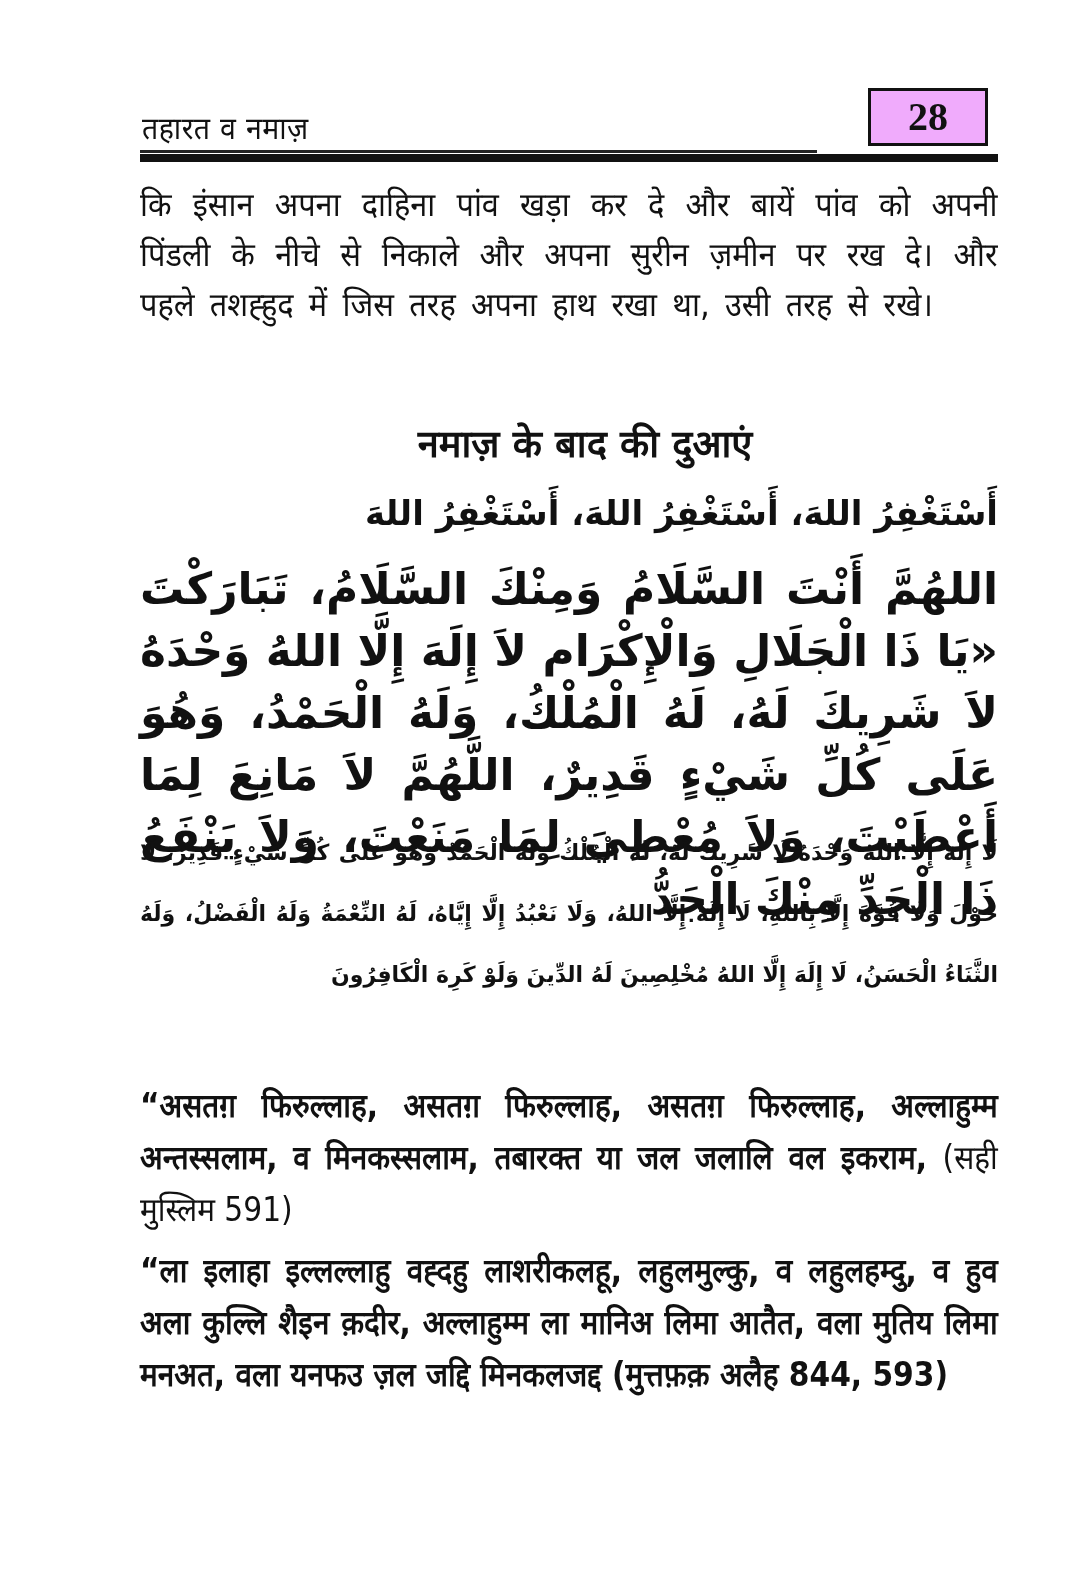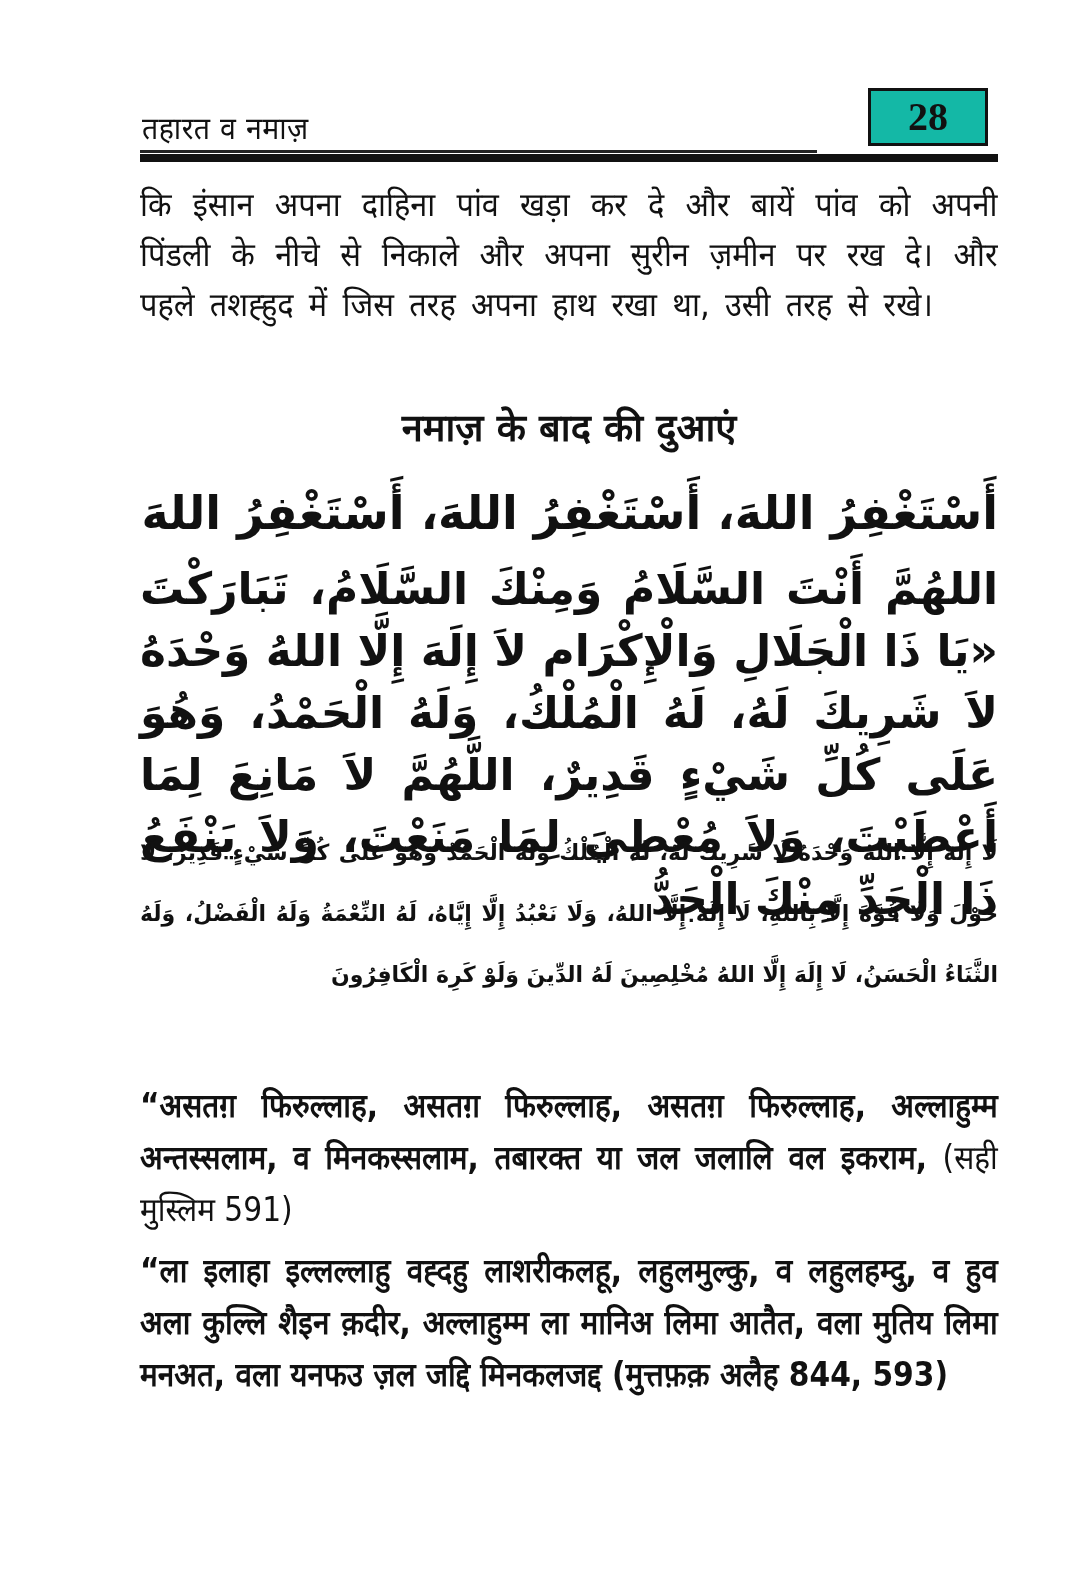--- a/index.html
+++ b/index.html
@@ -45,21 +45,21 @@
       position: absolute;
       left: 728px;
       top: 2px;
       width: 120px;
       height: 58px;
       border: 3px solid #111;
       box-sizing: border-box;
       display: flex;
       align-items: center;
       justify-content: center;
-      background: #14b8a6;
+      background: #f0abfc;
     }
     .page-number {
       font-family: "Liberation Serif", serif;
       font-weight: bold;
       font-size: 40px;
       line-height: 1;
     }
     .rule-thin {
       position: absolute;
       left: 0;
@@ -99,37 +99,37 @@
     .section-heading {
       position: absolute;
       left: 0;
       top: 400px;
       width: 858px;
       text-align: center;
       font-family: "DejaVu Sans", sans-serif;
       font-weight: bold;
       font-size: 38px;
       line-height: 56px;
-      margin: 0;
+      margin: 16px;
     }
     .arabic {
       position: absolute;
       left: 0;
       width: 858px;
       direction: rtl;
       text-align: justify;
       text-align-last: right;
       font-family: "DejaVu Sans", sans-serif;
       font-weight: bold;
       margin: 0;
       unicode-bidi: plaintext;
     }
     .arabic-1 {
       top: 482px;
-      font-size: 46px;
+      font-size: 34px;
       line-height: 62px;
     }
     .arabic-2 {
       top: 558px;
       font-size: 44px;
       line-height: 62px;
     }
     .arabic-3 {
       top: 822px;
       font-size: 22px;

